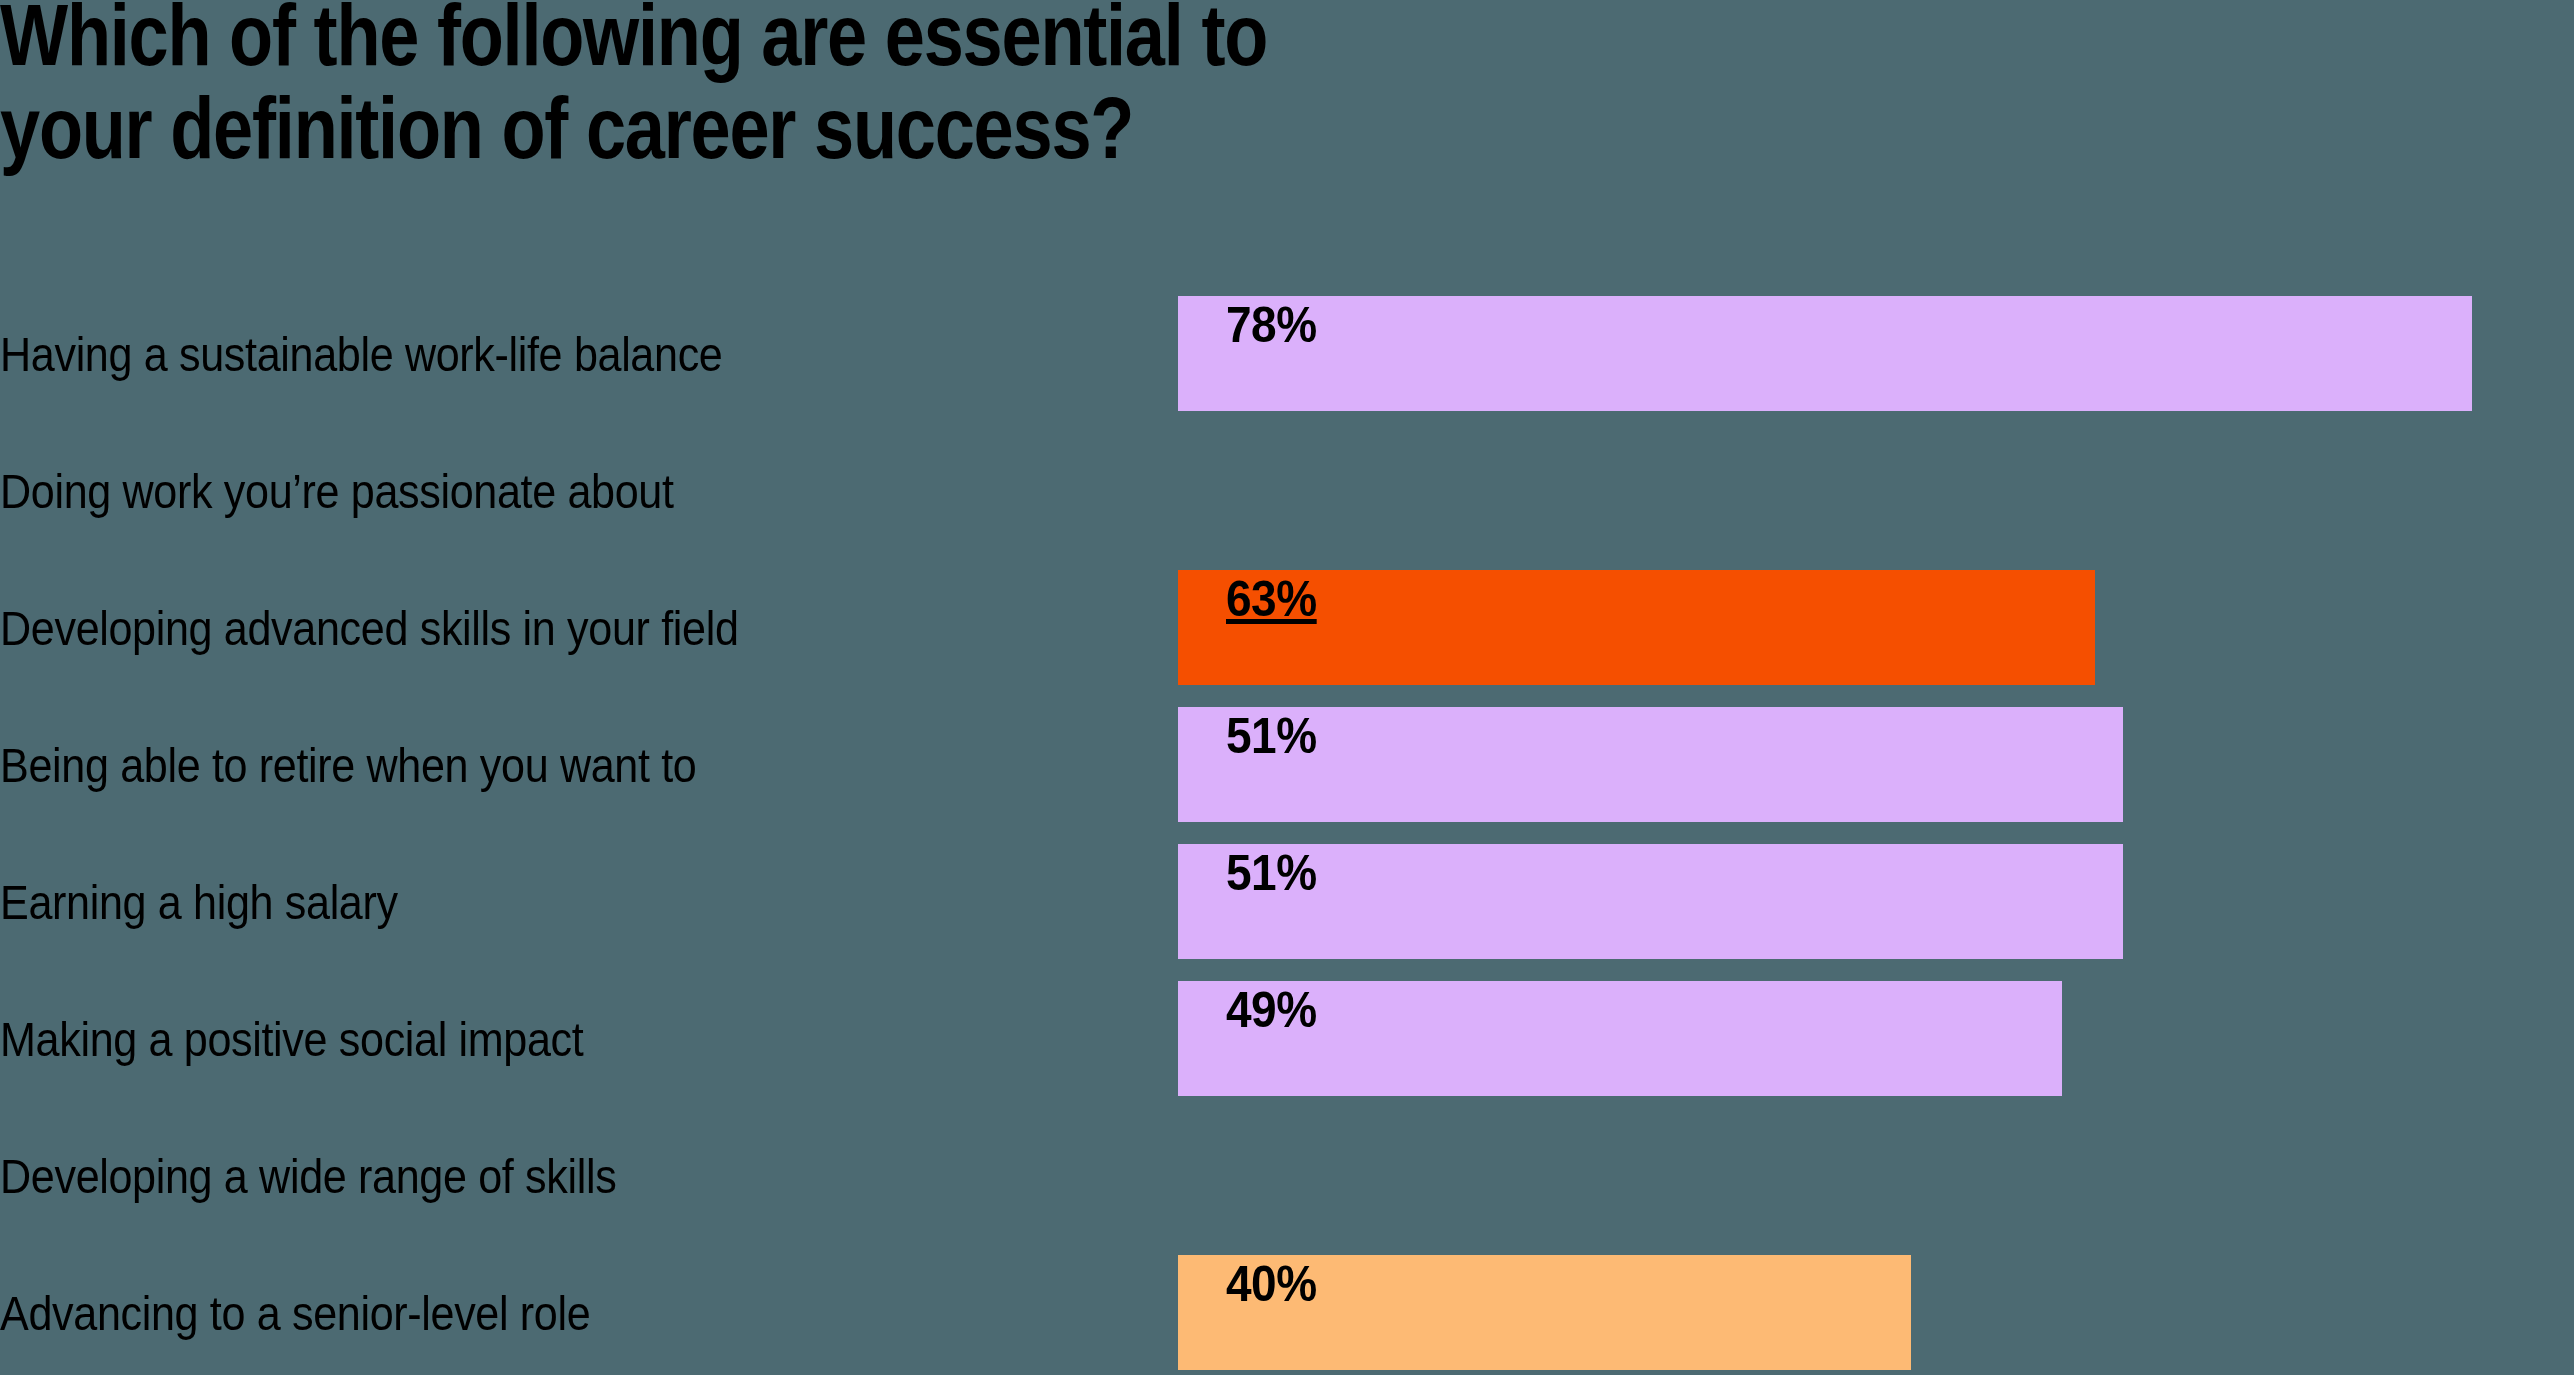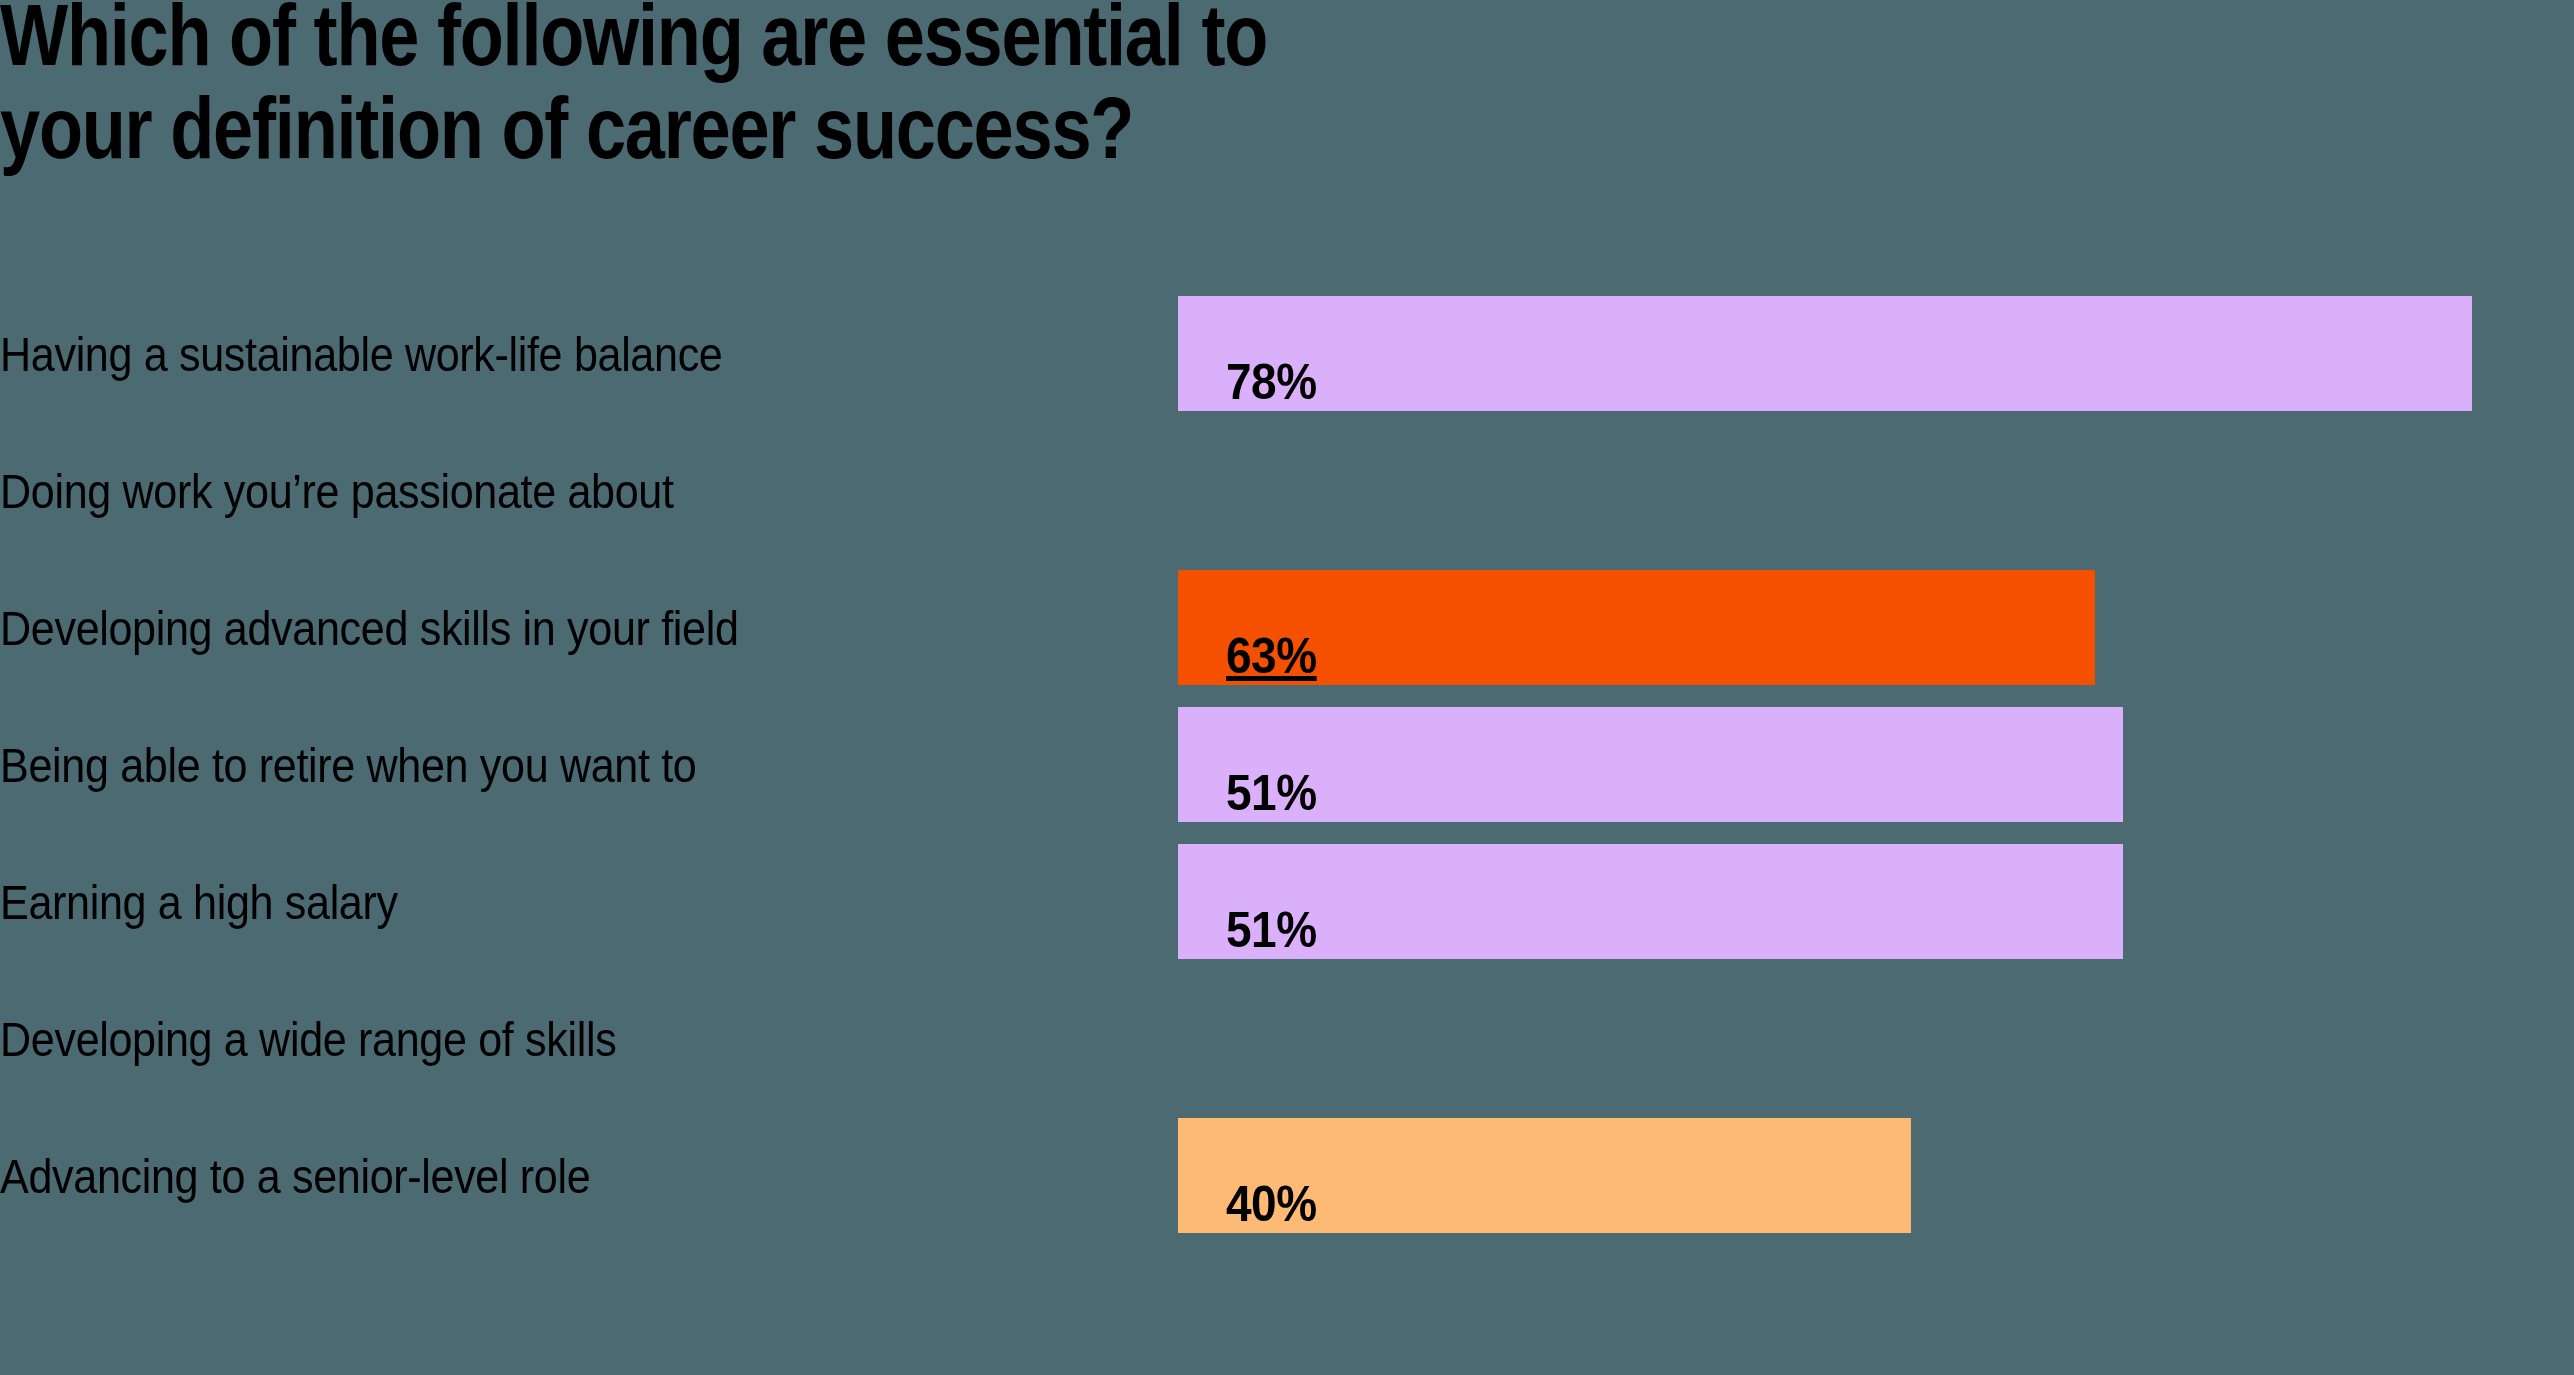--- a/index.html
+++ b/index.html
@@ -64,21 +64,21 @@
     transform: scaleX(0.88);
     transform-origin: left center;
   }
 
   .bar {
     position: absolute;
     left: 1178px;
     top: 0;
     height: 115px;
     display: flex;
-    align-items: flex-end;
+    align-items: flex-start;
   }
 
   .bar-value {
     margin-left: 48px;
     color: #000000;
     font-family: "Liberation Sans", sans-serif;
     font-weight: 700;
     font-size: 50px;
     letter-spacing: -0.5px;
     transform: scaleX(0.92);
@@ -116,20 +116,26 @@
           <div class="bar-value">51%</div>
         </div>
       </div>
       <div class="row">
         <div class="row-label">Earning a high salary</div>
         <div class="bar" style="width: 945px; background: rgb(219, 176, 251);">
           <div class="bar-value">51%</div>
         </div>
       </div>
       <div class="row">
+        <div class="row-label">Making a positive social impact</div>
+        <div class="bar" style="width: 884px; background: rgb(219, 176, 251);">
+          <div class="bar-value">49%</div>
+        </div>
+      </div>
+      <div class="row">
         <div class="row-label">Developing a wide range of skills</div>
       </div>
       <div class="row">
         <div class="row-label">Advancing to a senior-level role</div>
         <div class="bar" style="width: 733px; background: #fdba74;">
           <div class="bar-value">40%</div>
         </div>
       </div>
     </div>
 

